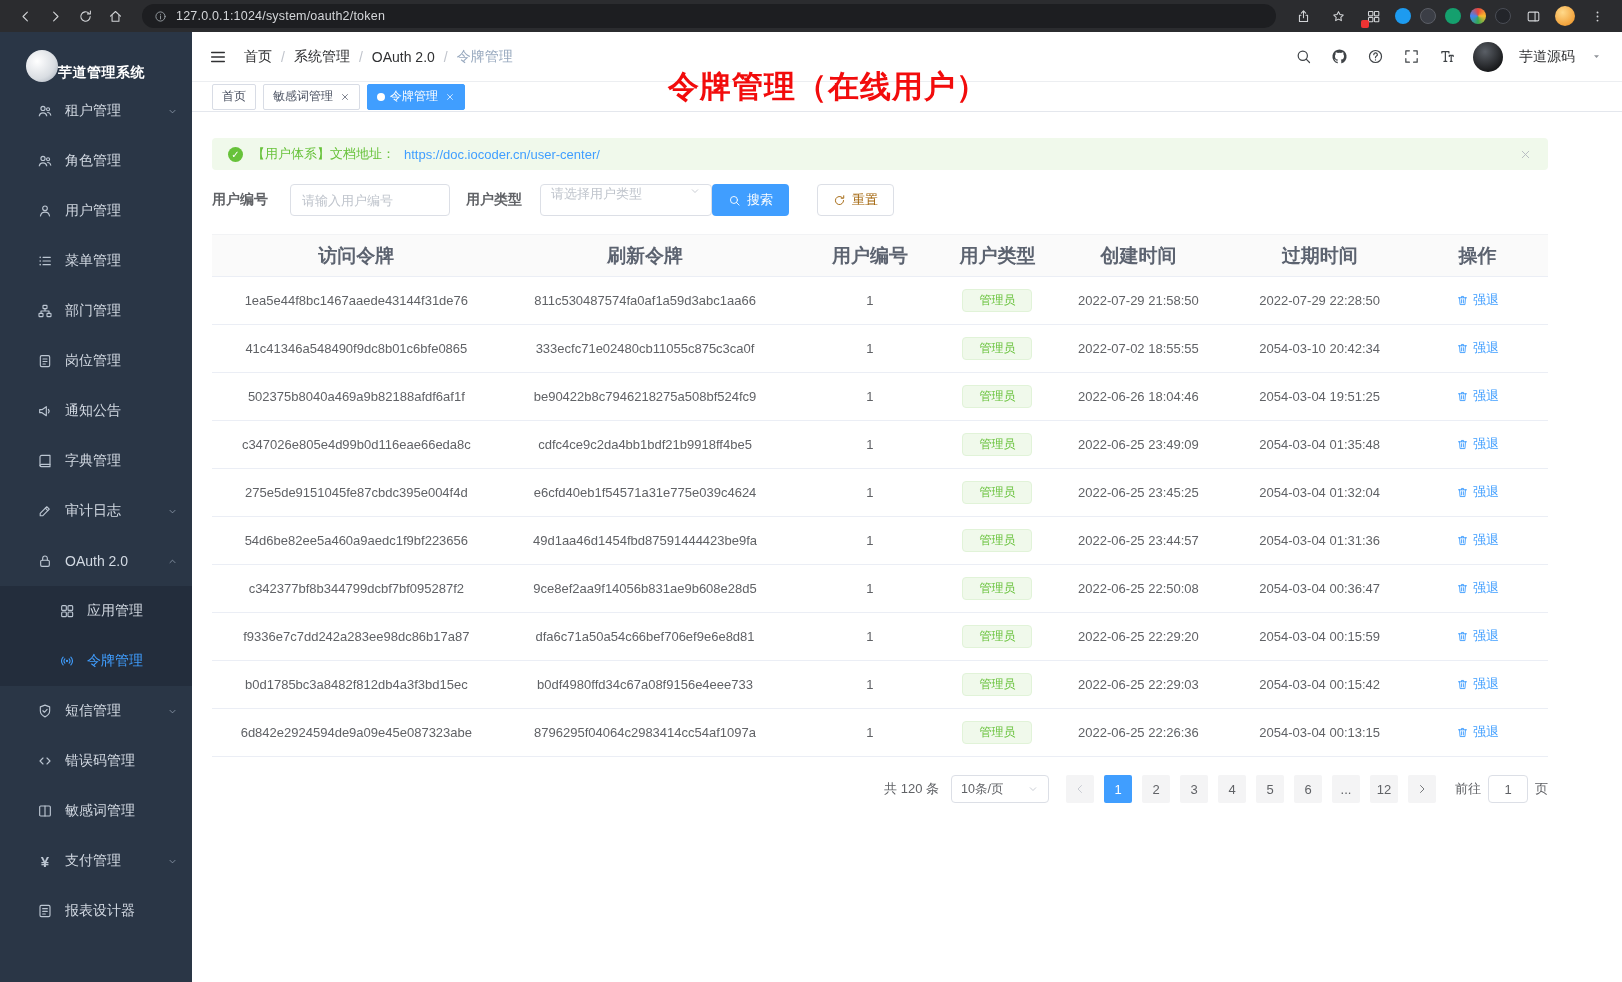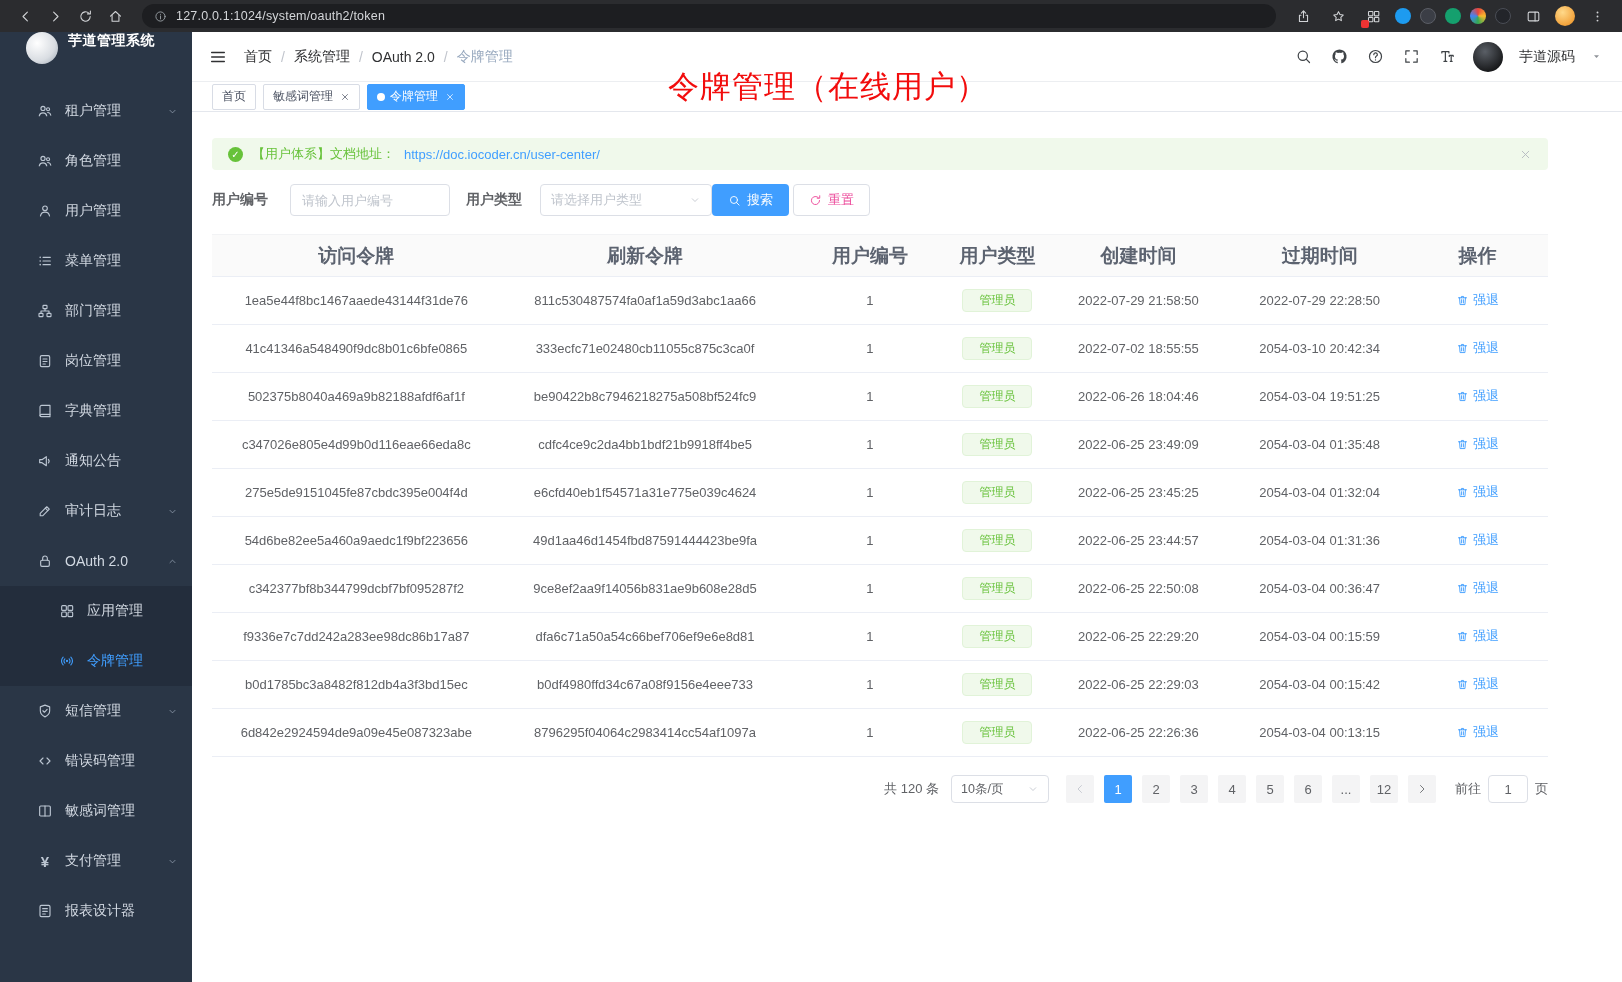--- a/index.html
+++ b/index.html
@@ -16,21 +16,21 @@
   .url-text{color:#d4d6d9;letter-spacing:.2px}
   .b-right{display:flex;align-items:center;gap:9px}
   .ext-dot{width:16px;height:16px;border-radius:50%;display:inline-block;cursor:pointer}
   .pinwheel{background:conic-gradient(#e8453c,#f9bb2d,#34a853,#4285f4,#e8453c)}
   .ext-badge{position:absolute;left:1px;bottom:0;width:8px;height:8px;background:#e33;border-radius:2px}
   .profile-avatar{width:20px;height:20px;border-radius:50%;background:radial-gradient(circle at 38% 32%,#ffd98a,#f2a33c 70%,#d07f1f);cursor:pointer}
 
   
   .app{flex:1;display:flex;min-height:0}
   .sidebar{width:192px;background:#2a3646;flex:none;display:flex;flex-direction:column;overflow:hidden}
-  .logo{height:50px;display:flex;align-items:flex-start;gap:10px;padding-left:26px;flex:none;cursor:pointer}
+  .logo{height:50px;display:flex;align-items:flex-end;padding-left:26px;flex:none;cursor:pointer}
   .logo-avatar{width:32px;height:32px;border-radius:50%;background:radial-gradient(circle at 35% 35%,#fff,#d9dde2 60%,#9aa4b0);flex:none}
   .logo-title{color:#fff;font-size:14px;font-weight:700;letter-spacing:.5px}
   .menu{flex:1;padding-top:4px;overflow:hidden}
   .menu-item{height:50px;display:flex;align-items:center;gap:11px;padding:0 14px 0 36px;font-size:14px;color:#d2d9e2;cursor:pointer}
   .menu-item .mi-icon{width:18px;display:flex;align-items:center;justify-content:center;font-size:16px;color:#bcc6d2}
   .menu-item .yen{font-size:15px;font-weight:700}
   .menu-item.submenu{padding-left:58px;background:#232d3c}
   .menu-item.active{color:#409eff}
   .menu-item.active .mi-icon{color:#409eff}
   .mi-chevron{margin-left:auto;color:#93a0b0;font-size:11px;display:flex}
@@ -63,47 +63,47 @@
   .alert-check{width:15px;height:15px;border-radius:50%;background:#67c23a;color:#fff;font-size:10px;display:flex;align-items:center;justify-content:center;flex:none}
   .alert-text{color:#67c23a;font-size:13px}
   .alert-link{color:#409eff;font-size:13px;text-decoration:none;cursor:pointer}
   .alert-close{margin-left:auto;color:#b5b9c0;font-size:13px;cursor:pointer;display:flex}
 
   .filters{display:flex;align-items:center;margin-bottom:18px}
   .f-label{font-size:14px;font-weight:700;color:#606266}
   .f-input{width:160px;height:32px;border:1px solid #dcdfe6;border-radius:4px;padding:0 11px;font-size:13px;color:#606266;outline:none;margin-left:22px;font-family:inherit}
   .f-input::placeholder{color:#bfc4cc}
   .lbl2{margin-left:16px}
-  .f-select{width:172px;height:32px;border:1px solid #dcdfe6;border-radius:4px;display:flex;align-items:center;justify-content:space-between;padding:0 10px;margin-left:18px;cursor:pointer;background:#fff}
+  .f-select{width:172px;height:32px;border:1px solid #dcdfe6;border-radius:4px;display:flex;align-items:flex-start;justify-content:space-between;padding:0 10px;margin-left:18px;cursor:pointer;background:#fff}
   .f-select .ph{color:#bfc4cc;font-size:13px}
   .caret{color:#c0c4cc;font-size:12px}
   .btn{height:32px;border-radius:4px;display:inline-flex;align-items:center;gap:6px;font-size:13px;padding:0 15px;cursor:pointer;border:1px solid transparent;font-family:inherit}
   .btn .ic{font-size:13px}
   .btn-primary{background:#409eff;color:#fff;}
-  .btn-plain{background:#fff;border-color:#dcdfe6;color:#ec4899;margin-left:4px}
+  .btn-plain{background:#fff;border-color:#dcdfe6;color:#a16207;margin-left:28px}
 
   table.data{width:100%;border-collapse:collapse;table-layout:fixed}
   .data th{height:42px;background:#fafafa;font-size:19px;font-weight:700;color:#5c6370;border-bottom:1px solid #ebeef5;border-top:1px solid #f2f3f5;text-align:center}
   .data td{height:48px;text-align:center;font-size:13px;color:#606266;border-bottom:1px solid #ebeef5;white-space:nowrap;overflow:hidden}
   .tag-success{display:inline-block;padding:3px 16px;font-size:12px;color:#67c23a;background:#f0f9eb;border:1px solid #e1f3d8;border-radius:4px;line-height:1.2}
   .link-danger{color:#409eff;font-size:13px;display:inline-flex;align-items:center;gap:4px;cursor:pointer}
   .link-danger .ic{font-size:13px}
 
   .pager{display:flex;align-items:center;justify-content:flex-end;margin-top:18px;font-size:13px;color:#606266}
   .pg-total{margin-right:12px}
   .pg-size{width:98px;height:28px;border:1px solid #dcdfe6;border-radius:4px;display:flex;align-items:center;justify-content:space-between;padding:0 9px;font-size:12.5px;color:#606266;margin-right:12px;cursor:pointer;background:#fff}
   .pg-btn{min-width:28px;height:28px;border:none;background:#f4f4f5;border-radius:2px;margin:0 5px;font-size:13px;color:#606266;cursor:pointer;font-family:inherit;display:inline-flex;align-items:center;justify-content:center}
   .pg-btn.active{background:#409eff;color:#fff}
   .pg-prev{color:#c0c4cc}
   .pg-prev .ic,.pg-next .ic{font-size:12px}
   .pg-pages{display:inline-flex;align-items:center}
   .goto{display:flex;align-items:center;gap:7px;margin-left:14px}
   .goto-input{width:40px;height:28px;border:1px solid #dcdfe6;border-radius:4px;text-align:center;font-size:13px;color:#606266;outline:none;font-family:inherit}
 
-  .annotation{position:absolute;left:668px;top:66px;font-size:31px;font-weight:400;color:#f20c0c;letter-spacing:1px;z-index:50;white-space:nowrap;pointer-events:none}
+  .annotation{position:absolute;left:668px;top:66px;font-size:31px;font-weight:700;color:#f20c0c;letter-spacing:1px;z-index:50;white-space:nowrap;pointer-events:none}
 </style>
 </head>
 <body>
 
 <svg width="0" height="0" style="position:absolute">
 <defs>
 <symbol id="i-back" viewBox="0 0 24 24">
         <path d="M15 5l-7 7 7 7"></path>
       </symbol>
 <symbol id="i-forward" viewBox="0 0 24 24">
@@ -378,32 +378,32 @@
             <span class="mi-icon">
               <svg class="ic">
                 <use href="#i-badge"></use>
               </svg>
             </span>
             <span class="mi-label">岗位管理</span>
           </div>
           <div class="menu-item">
             <span class="mi-icon">
               <svg class="ic">
+                <use href="#i-megaphone"></use>
+              </svg>
+            </span>
+            <span class="mi-label">通知公告</span>
+          </div>
+          <div class="menu-item">
+            <span class="mi-icon">
+              <svg class="ic">
                 <use href="#i-book"></use>
               </svg>
             </span>
             <span class="mi-label">字典管理</span>
-          </div>
-          <div class="menu-item">
-            <span class="mi-icon">
-              <svg class="ic">
-                <use href="#i-megaphone"></use>
-              </svg>
-            </span>
-            <span class="mi-label">通知公告</span>
           </div>
           <div class="menu-item">
             <span class="mi-icon">
               <svg class="ic">
                 <use href="#i-edit"></use>
               </svg>
             </span>
             <span class="mi-label">审计日志</span>
             <span class="mi-chevron">
               <svg class="ic">

